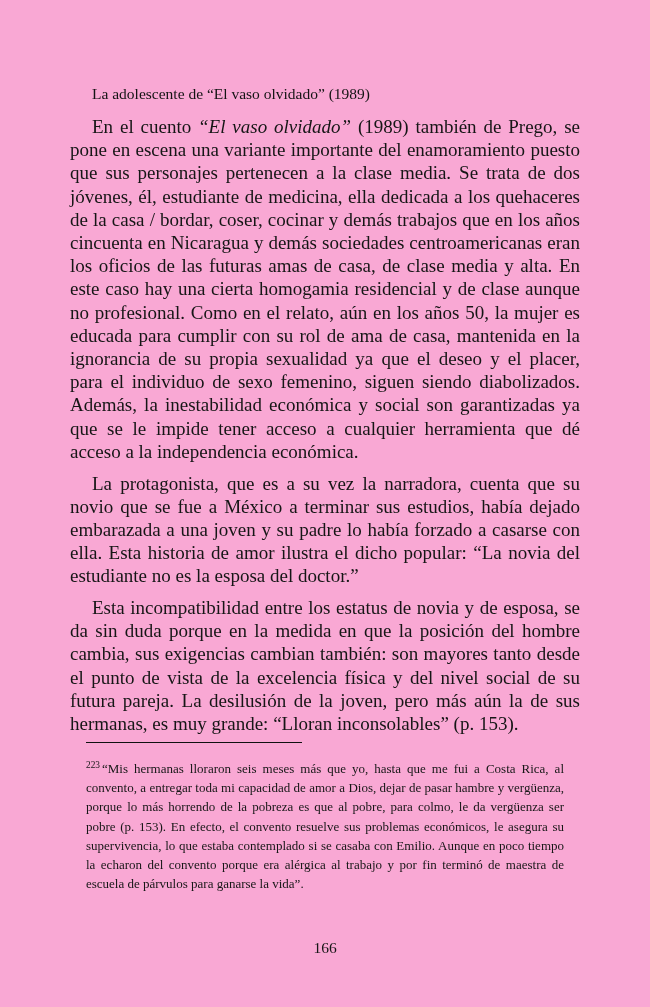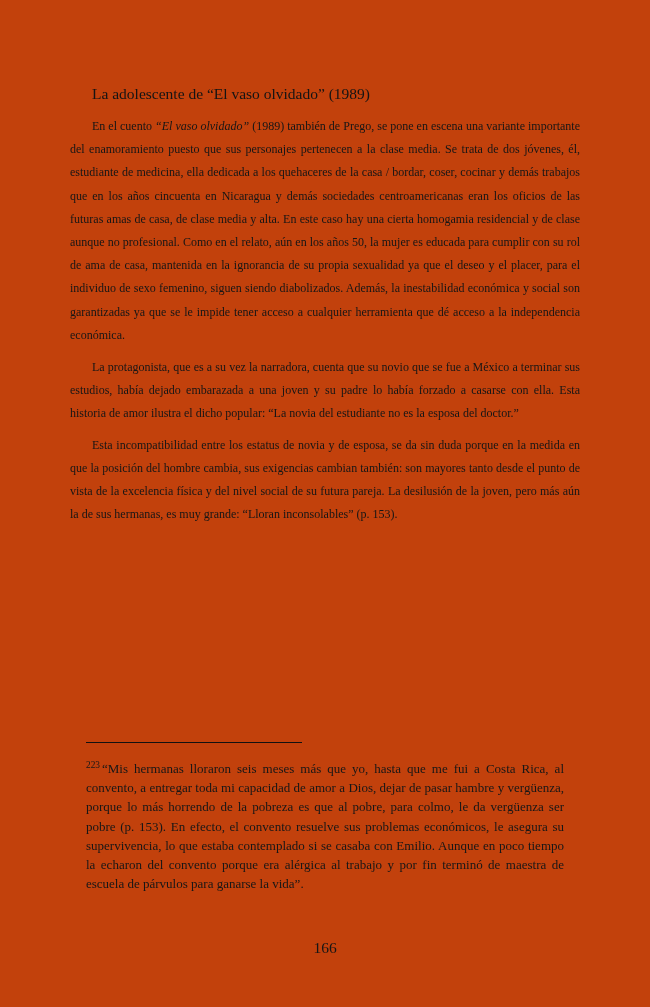--- a/index.html
+++ b/index.html
@@ -15,41 +15,41 @@
     color: #1a1a1a;
     overflow: hidden;
   }
 
   .page {
     position: absolute;
     left: 0;
     top: 0;
     width: 650px;
     height: 1007px;
-    background: #c2410c;
+    background: #f9a8d4;
   }
 
   .content {
     position: absolute;
     left: 70px;
     top: 82px;
     width: 510px;
   }
 
   .section-heading {
     font-size: 15.5px;
     line-height: 23px;
     text-indent: 22px;
     margin: 0 0 10px 0;
     text-align: left;
     color: #141414;
   }
 
   p.body-para {
-    font-size: 12px;
+    font-size: 19px;
     line-height: 23.2px;
     text-align: justify;
     text-indent: 22px;
     margin: 0 0 8.5px 0;
     color: #161616;
     -webkit-hyphens: none;
     hyphens: none;
   }
 
   p.body-para:last-of-type {

